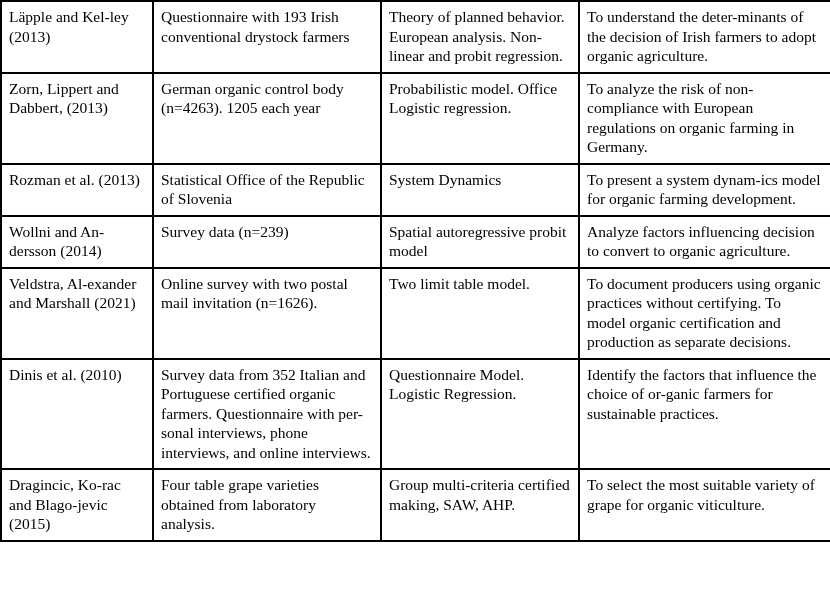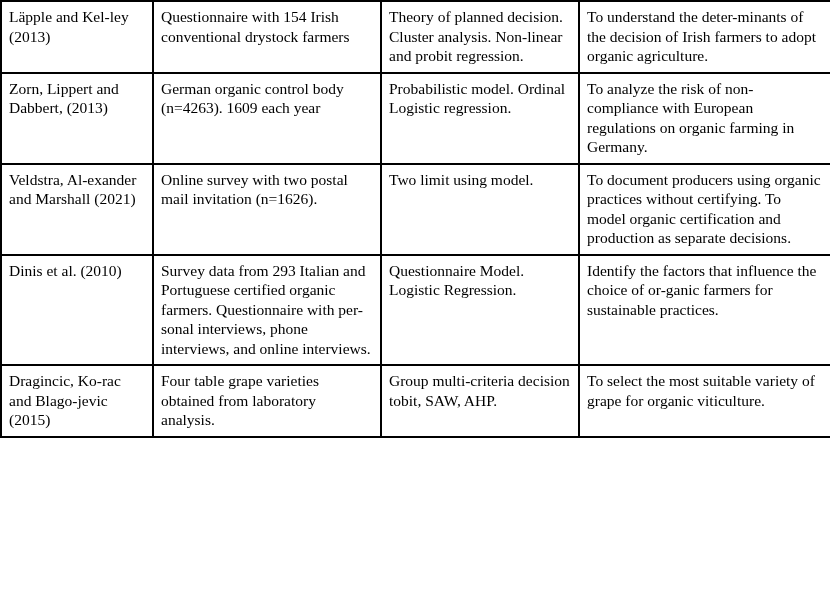--- a/index.html
+++ b/index.html
@@ -49,43 +49,55 @@
   <table class="lit-table">
     <colgroup>
       <col class="c1">
         <col class="c2">
         <col class="c3">
         <col class="c4">
     </colgroup>
     <tbody>
       <tr>
         <td>Läpple and Kel-ley (2013)</td>
-        <td>Questionnaire with 154 Irish conventional drystock farmers</td>
-        <td>Theory of planned decision. Cluster analysis. Non-linear and probit regression.</td>
+        <td>Questionnaire with 193 Irish conventional drystock farmers</td>
+        <td>Theory of planned behavior. European analysis. Non-linear and probit regression.</td>
         <td>To understand the deter-minants of the decision of Irish farmers to adopt organic agriculture.</td>
       </tr>
       <tr>
         <td>Zorn, Lippert and Dabbert, (2013)</td>
-        <td>German organic control body (n=4263). 1609 each year</td>
-        <td>Probabilistic model. Ordinal Logistic regression.</td>
+        <td>German organic control body (n=4263). 1205 each year</td>
+        <td>Probabilistic model. Office Logistic regression.</td>
         <td>To analyze the risk of non-compliance with European regulations on organic farming in Germany.</td>
+      </tr>
+      <tr>
+        <td>Rozman et al. (2013)</td>
+        <td>Statistical Office of the Republic of Slovenia</td>
+        <td>System Dynamics</td>
+        <td>To present a system dynam-ics model for organic farming development.</td>
+      </tr>
+      <tr>
+        <td>Wollni and An-dersson (2014)</td>
+        <td>Survey data (n=239)</td>
+        <td>Spatial autoregressive probit model</td>
+        <td>Analyze factors influencing decision to convert to organic agriculture.</td>
       </tr>
       <tr>
         <td>Veldstra, Al-exander and Marshall  (2021)</td>
         <td>Online survey with two postal mail invitation (n=1626).</td>
-        <td>Two limit using model.</td>
+        <td>Two limit table model.</td>
         <td>To document producers using organic practices without certifying. To model organic certification and production as separate decisions.</td>
       </tr>
       <tr>
         <td>Dinis et al. (2010)</td>
-        <td>Survey data from 293 Italian and Portuguese certified organic farmers. Questionnaire with per-sonal interviews, phone interviews, and online interviews.</td>
+        <td>Survey data from 352 Italian and Portuguese certified organic farmers. Questionnaire with per-sonal interviews, phone interviews, and online interviews.</td>
         <td>Questionnaire Model. Logistic Regression.</td>
         <td>Identify the factors that influence the choice of or-ganic farmers for sustainable practices.</td>
       </tr>
       <tr>
         <td>Dragincic, Ko-rac and Blago-jevic (2015)</td>
         <td>Four table grape varieties obtained from laboratory analysis.</td>
-        <td>Group multi-criteria decision tobit, SAW, AHP.</td>
+        <td>Group multi-criteria certified making, SAW, AHP.</td>
         <td>To select the most suitable variety of grape for organic viticulture.</td>
       </tr>
     </tbody>
   </table>
 </div>
 
 </body></html>

